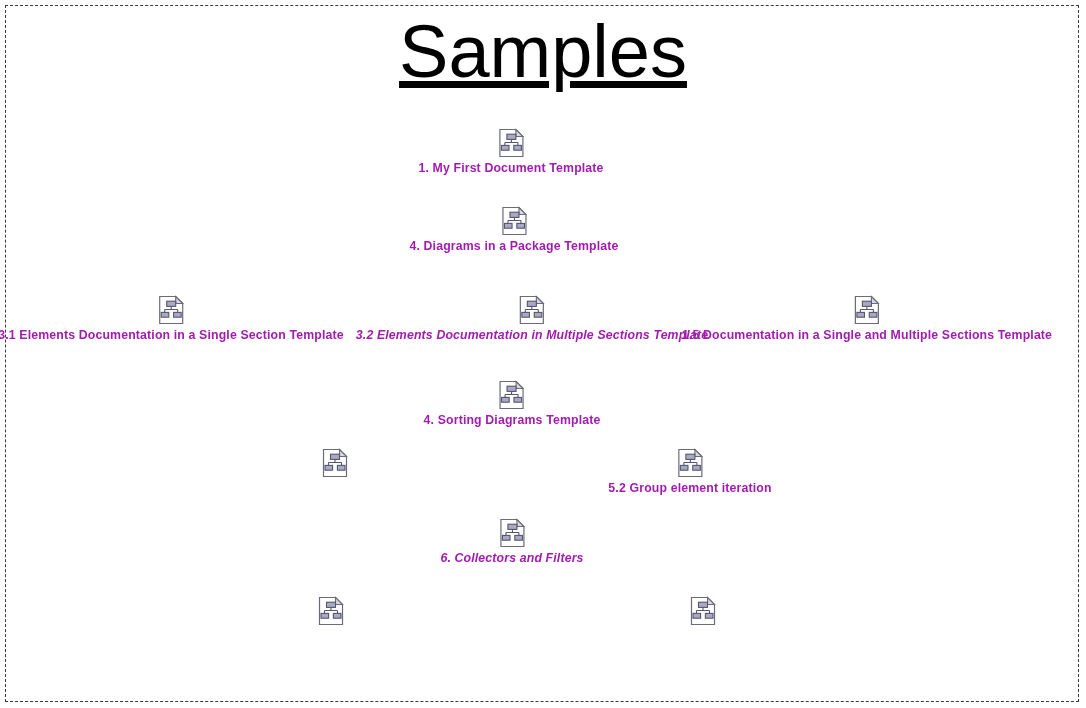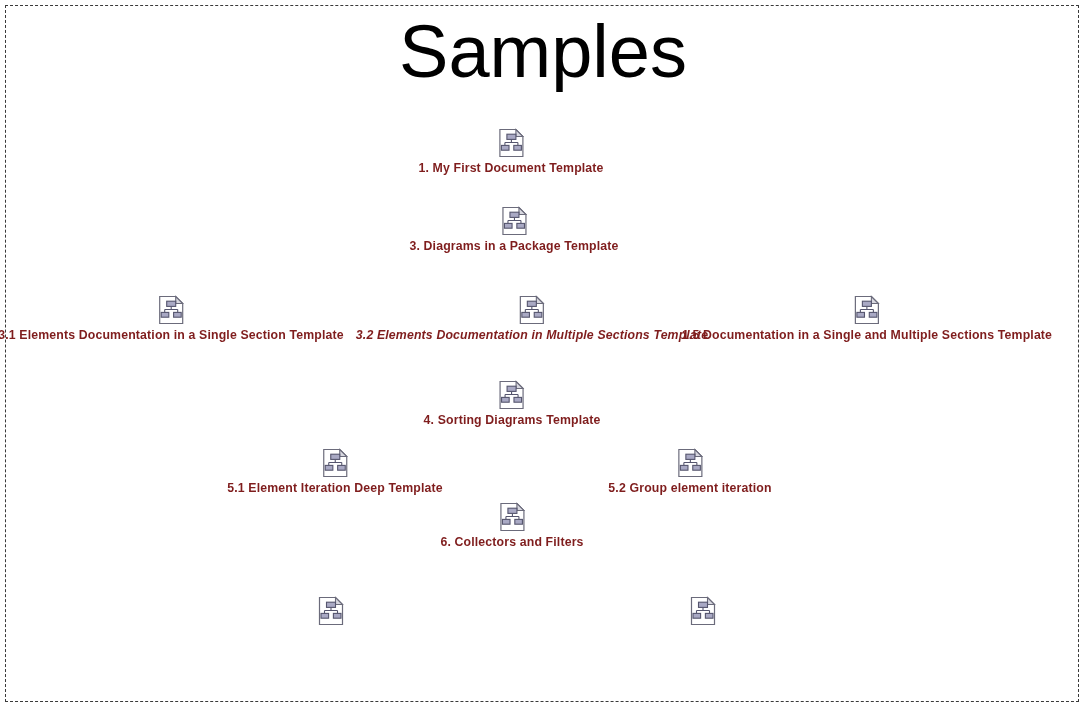--- a/index.html
+++ b/index.html
@@ -35,20 +35,21 @@
     top: 8px;
     width: 1086px;
     text-align: center;
     font-family: "Liberation Sans", sans-serif;
     font-size: 74px;
     font-weight: 400;
     line-height: 88px;
     color: #000000;
     letter-spacing: 0px;
     white-space: nowrap;
+    text-decoration: underline;
   }
 
   
   .item {
     position: absolute;
     transform: translateX(-50%);
     display: flex;
     flex-direction: column;
     align-items: center;
     white-space: nowrap;
@@ -56,21 +57,21 @@
   .item-icon {
     display: block;
     width: 26px;
     height: 30px;
     margin-bottom: 3px;
   }
   .item-label {
     font-family: "Liberation Sans", sans-serif;
     font-size: 12.3px;
     font-weight: bold;
-    color: #7f1d1d;
+    color: #a21caf;
     line-height: 15px;
     letter-spacing: 0.15px;
   }
 </style>
 </head>
 <body>
 
 <div id="diagram-frame"></div>
 
 <div id="page-title">Samples</div>
@@ -99,21 +100,21 @@
 
     <path d="M17.5 1.5 L24.5 8.5 H17.5 Z" fill="#d8d8e0" stroke="#6b6b7b" stroke-width="1.1"></path>
 
     <path d="M13 11.5 V14.5 M6.5 14.5 H19.5 M6.5 14.5 V17.5 M19.5 14.5 V17.5" stroke="#55556e" stroke-width="1.1" fill="none"></path>
 
     <rect x="8.5" y="6.2" width="9" height="5.2" fill="#a9a9c4" stroke="#55556e" stroke-width="1.1"></rect>
 
     <rect x="3" y="17.4" width="7.6" height="4.8" fill="#a9a9c4" stroke="#55556e" stroke-width="1.1"></rect>
     <rect x="15.4" y="17.4" width="7.6" height="4.8" fill="#a9a9c4" stroke="#55556e" stroke-width="1.1"></rect>
   </svg>
-<div class="item-label">3. Diagrams in a Package Template</div>
+<div class="item-label">4. Diagrams in a Package Template</div>
     </div>
     <div class="item" style="left: 171px; top: 295px;">
   <svg class="item-icon" viewBox="0 0 26 30" xmlns="http://www.w3.org/2000/svg">
 
     <path d="M1.5 1.5 H17.5 L24.5 8.5 V28.5 H1.5 Z" fill="#ffffff" stroke="#6b6b7b" stroke-width="1.2"></path>
 
     <path d="M17.5 1.5 L24.5 8.5 H17.5 Z" fill="#d8d8e0" stroke="#6b6b7b" stroke-width="1.1"></path>
 
     <path d="M13 11.5 V14.5 M6.5 14.5 H19.5 M6.5 14.5 V17.5 M19.5 14.5 V17.5" stroke="#55556e" stroke-width="1.1" fill="none"></path>
 
@@ -179,39 +180,38 @@
 
     <path d="M17.5 1.5 L24.5 8.5 H17.5 Z" fill="#d8d8e0" stroke="#6b6b7b" stroke-width="1.1"></path>
 
     <path d="M13 11.5 V14.5 M6.5 14.5 H19.5 M6.5 14.5 V17.5 M19.5 14.5 V17.5" stroke="#55556e" stroke-width="1.1" fill="none"></path>
 
     <rect x="8.5" y="6.2" width="9" height="5.2" fill="#a9a9c4" stroke="#55556e" stroke-width="1.1"></rect>
 
     <rect x="3" y="17.4" width="7.6" height="4.8" fill="#a9a9c4" stroke="#55556e" stroke-width="1.1"></rect>
     <rect x="15.4" y="17.4" width="7.6" height="4.8" fill="#a9a9c4" stroke="#55556e" stroke-width="1.1"></rect>
   </svg>
-<div class="item-label">5.1 Element Iteration Deep Template</div>
     </div>
     <div class="item" style="left: 690px; top: 448px; text-align: right;">
   <svg class="item-icon" viewBox="0 0 26 30" xmlns="http://www.w3.org/2000/svg">
 
     <path d="M1.5 1.5 H17.5 L24.5 8.5 V28.5 H1.5 Z" fill="#ffffff" stroke="#6b6b7b" stroke-width="1.2"></path>
 
     <path d="M17.5 1.5 L24.5 8.5 H17.5 Z" fill="#d8d8e0" stroke="#6b6b7b" stroke-width="1.1"></path>
 
     <path d="M13 11.5 V14.5 M6.5 14.5 H19.5 M6.5 14.5 V17.5 M19.5 14.5 V17.5" stroke="#55556e" stroke-width="1.1" fill="none"></path>
 
     <rect x="8.5" y="6.2" width="9" height="5.2" fill="#a9a9c4" stroke="#55556e" stroke-width="1.1"></rect>
 
     <rect x="3" y="17.4" width="7.6" height="4.8" fill="#a9a9c4" stroke="#55556e" stroke-width="1.1"></rect>
     <rect x="15.4" y="17.4" width="7.6" height="4.8" fill="#a9a9c4" stroke="#55556e" stroke-width="1.1"></rect>
   </svg>
 <div class="item-label">5.2 Group element iteration</div>
     </div>
-    <div class="item" style="left: 512px; top: 502px;">
+    <div class="item" style="left: 512px; top: 518px; font-style: italic;">
   <svg class="item-icon" viewBox="0 0 26 30" xmlns="http://www.w3.org/2000/svg">
 
     <path d="M1.5 1.5 H17.5 L24.5 8.5 V28.5 H1.5 Z" fill="#ffffff" stroke="#6b6b7b" stroke-width="1.2"></path>
 
     <path d="M17.5 1.5 L24.5 8.5 H17.5 Z" fill="#d8d8e0" stroke="#6b6b7b" stroke-width="1.1"></path>
 
     <path d="M13 11.5 V14.5 M6.5 14.5 H19.5 M6.5 14.5 V17.5 M19.5 14.5 V17.5" stroke="#55556e" stroke-width="1.1" fill="none"></path>
 
     <rect x="8.5" y="6.2" width="9" height="5.2" fill="#a9a9c4" stroke="#55556e" stroke-width="1.1"></rect>
 

